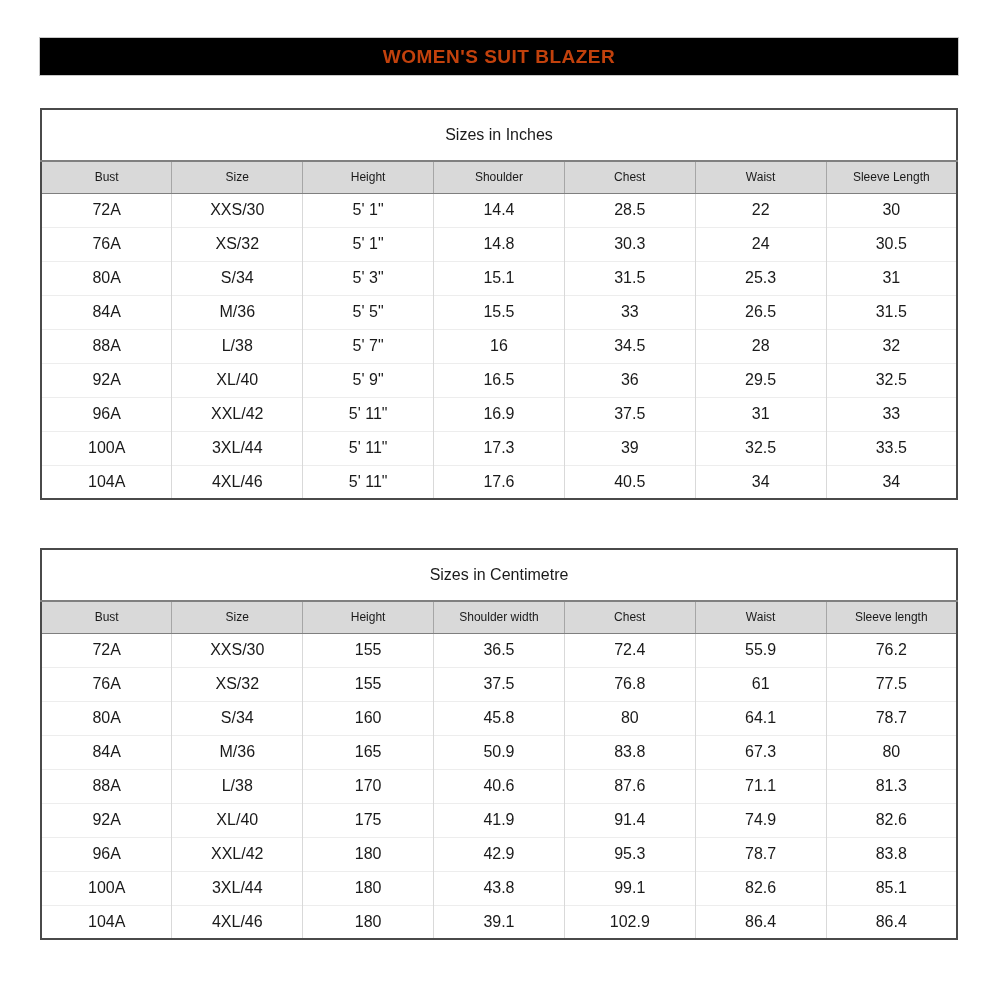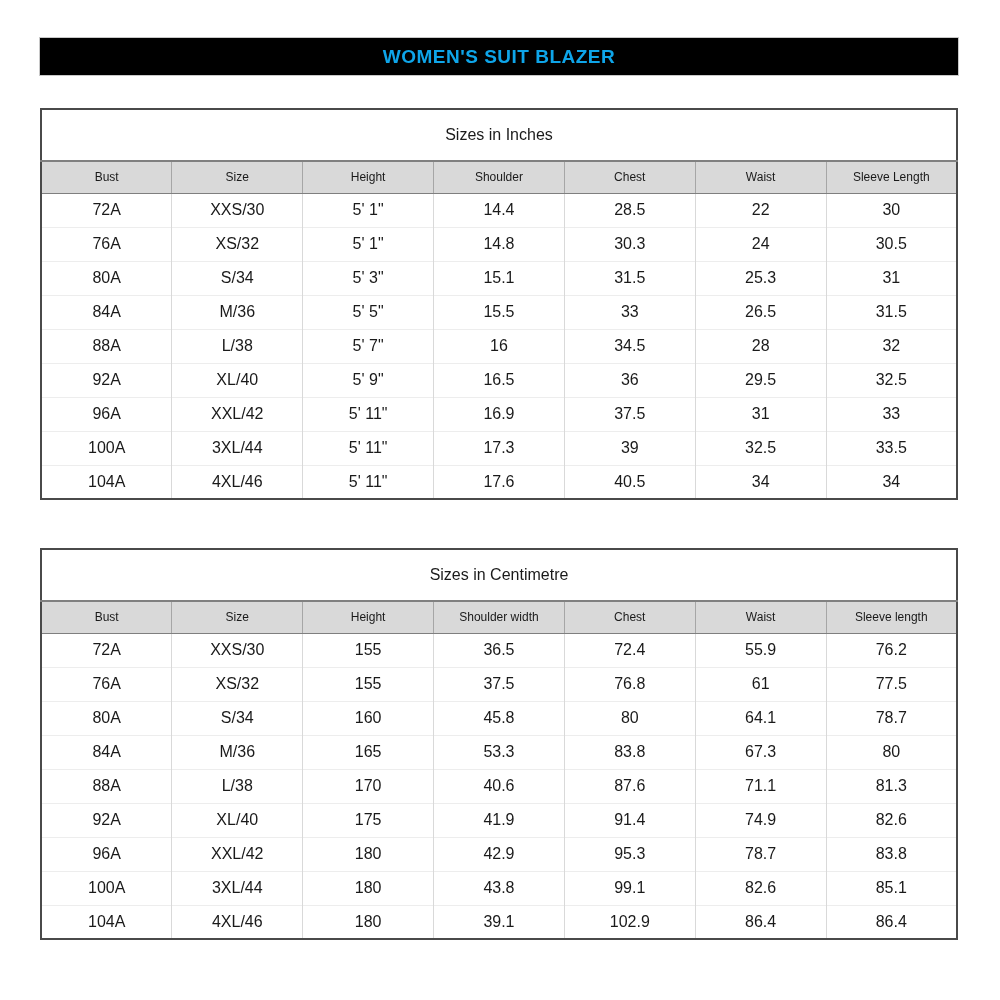--- a/index.html
+++ b/index.html
@@ -21,21 +21,21 @@
     width: 918px;
     height: 37px;
     background: #000000;
     display: flex;
     align-items: center;
     justify-content: center;
     box-shadow: 0 0 0 1px #c8c8c8;
     margin-bottom: 33px;
   }
   .banner .banner-title {
-    color: #0ea5e9;
+    color: #c2410c;
     font-size: 19px;
     font-weight: bold;
     letter-spacing: 0.5px;
   }
   table.size-table {
     width: 918px;
     table-layout: fixed;
     border-collapse: collapse;
     border: 2px solid #4a4a4a;
     margin-bottom: 48px;
@@ -225,21 +225,21 @@
           <td>160</td>
           <td>45.8</td>
           <td>80</td>
           <td>64.1</td>
           <td>78.7</td>
         </tr>
         <tr>
           <td>84A</td>
           <td>M/36</td>
           <td>165</td>
-          <td>53.3</td>
+          <td>50.9</td>
           <td>83.8</td>
           <td>67.3</td>
           <td>80</td>
         </tr>
         <tr>
           <td>88A</td>
           <td>L/38</td>
           <td>170</td>
           <td>40.6</td>
           <td>87.6</td>

